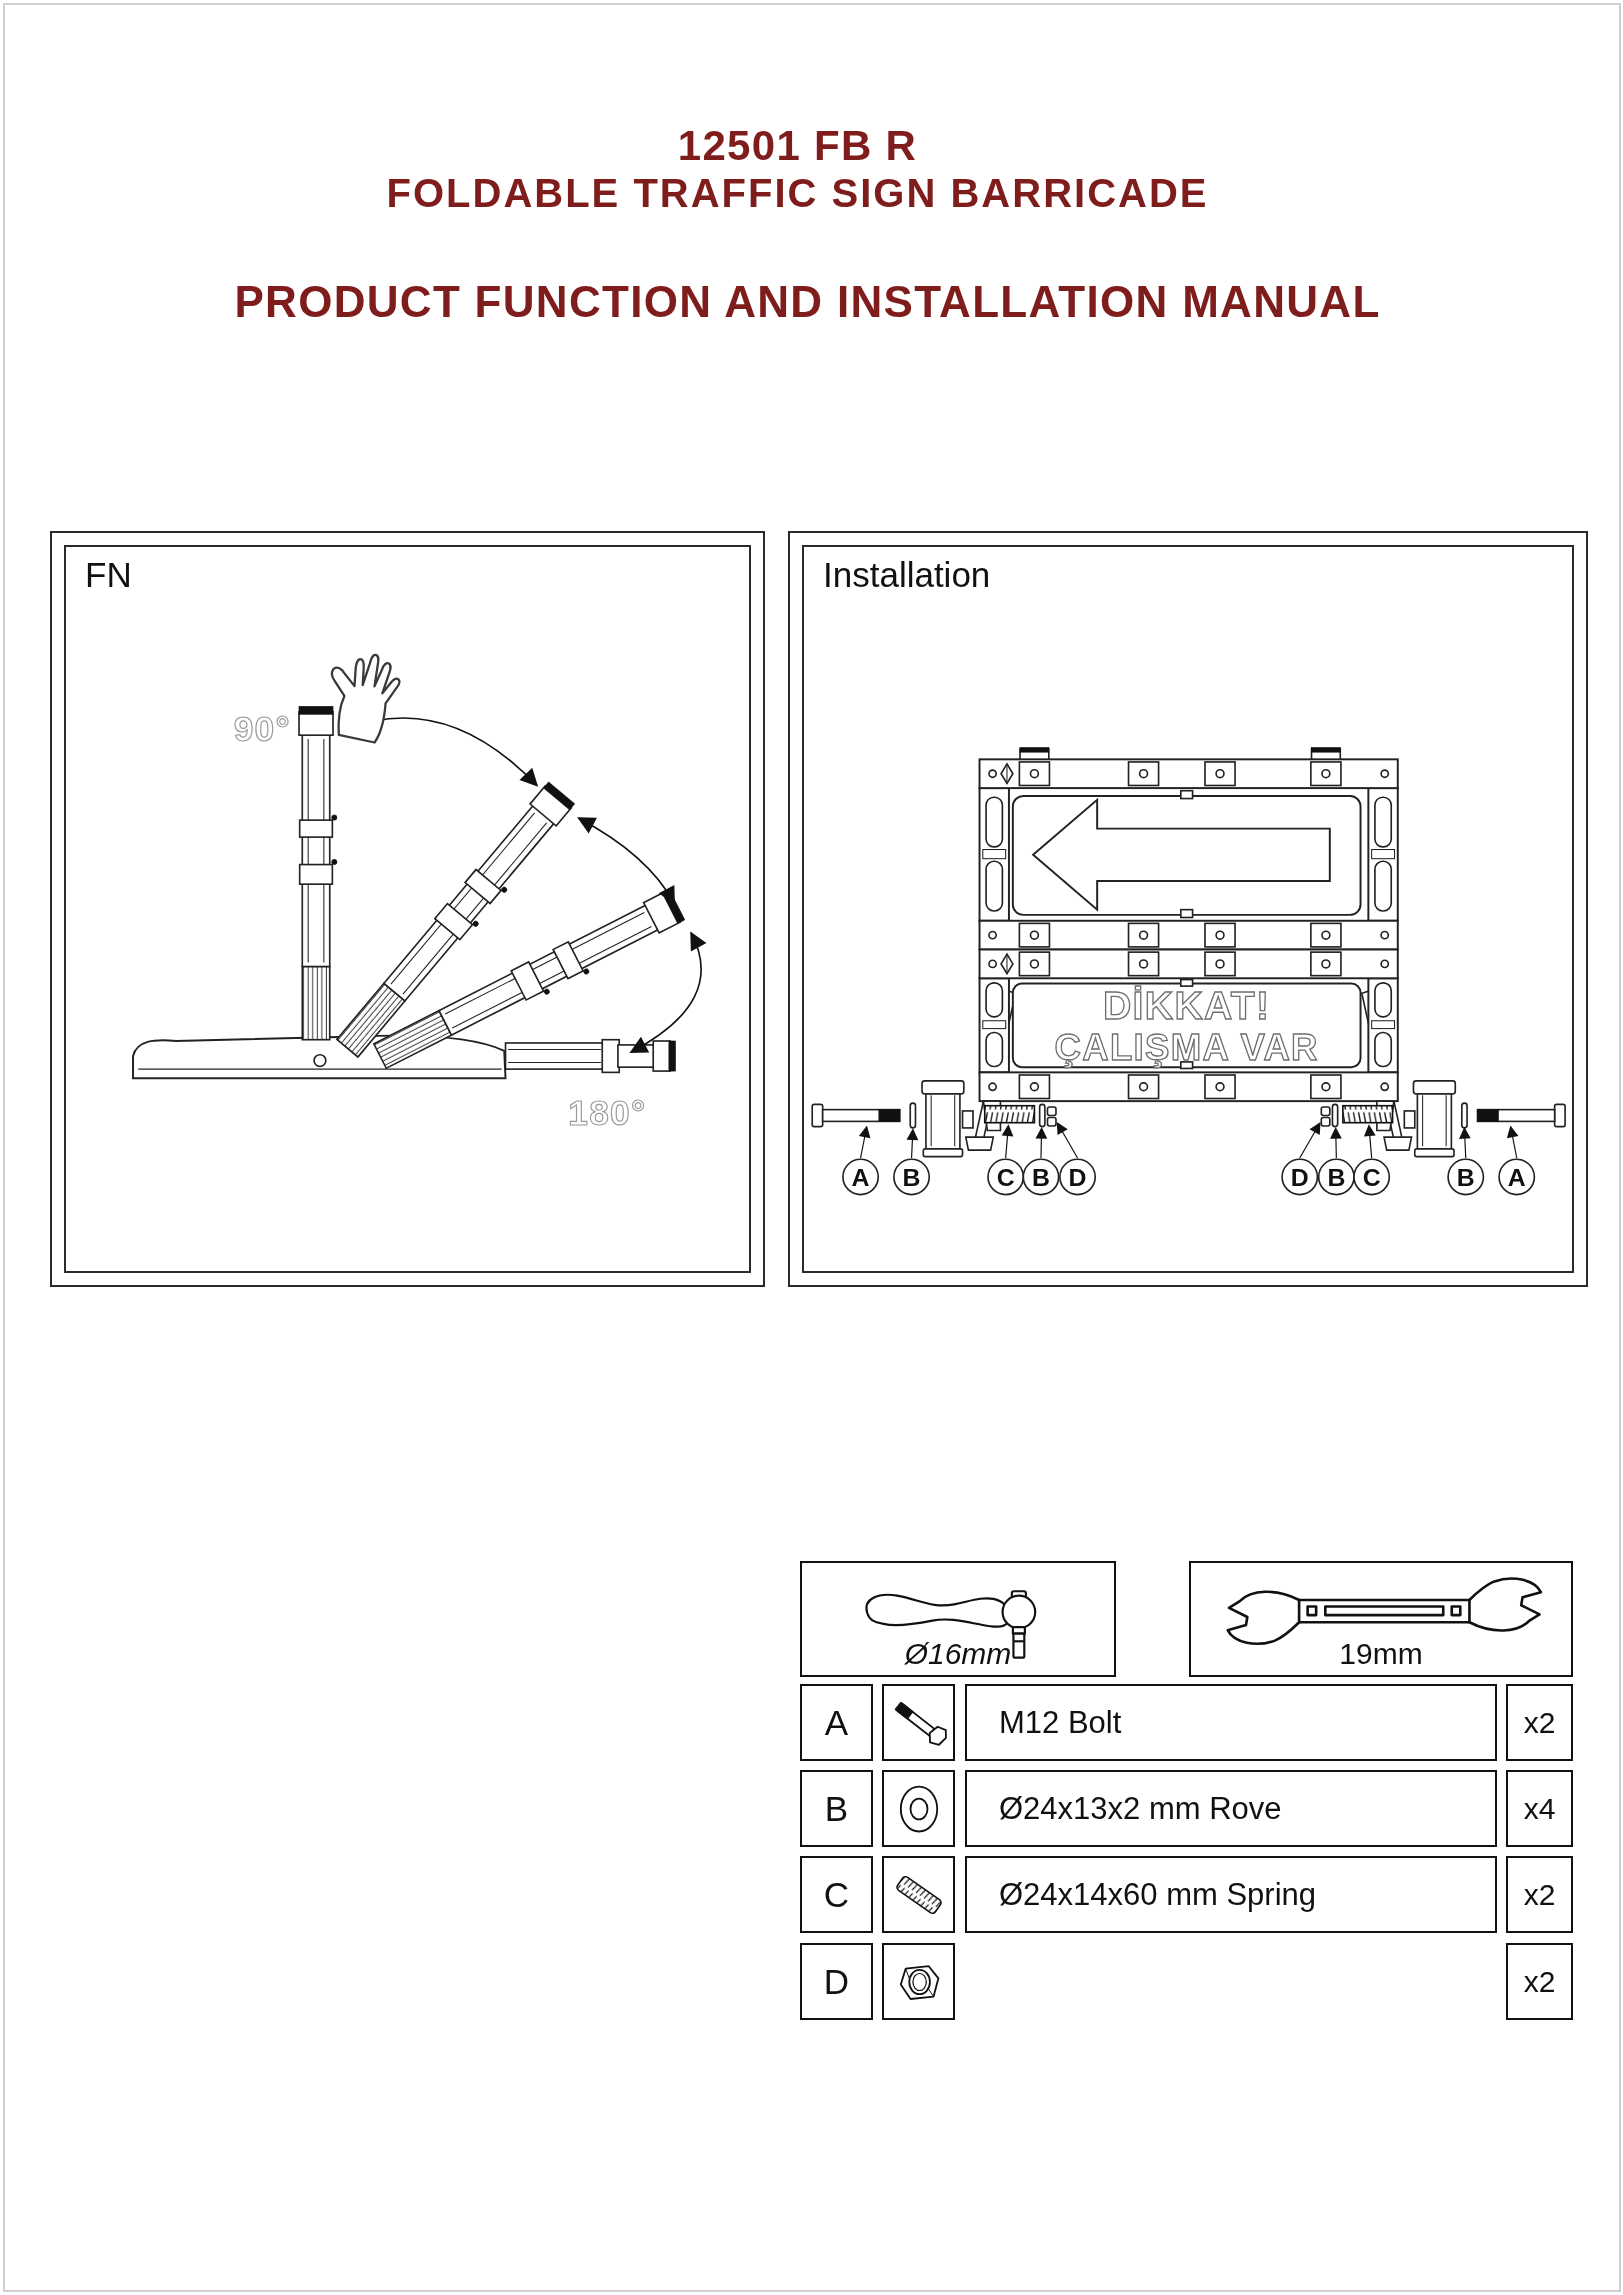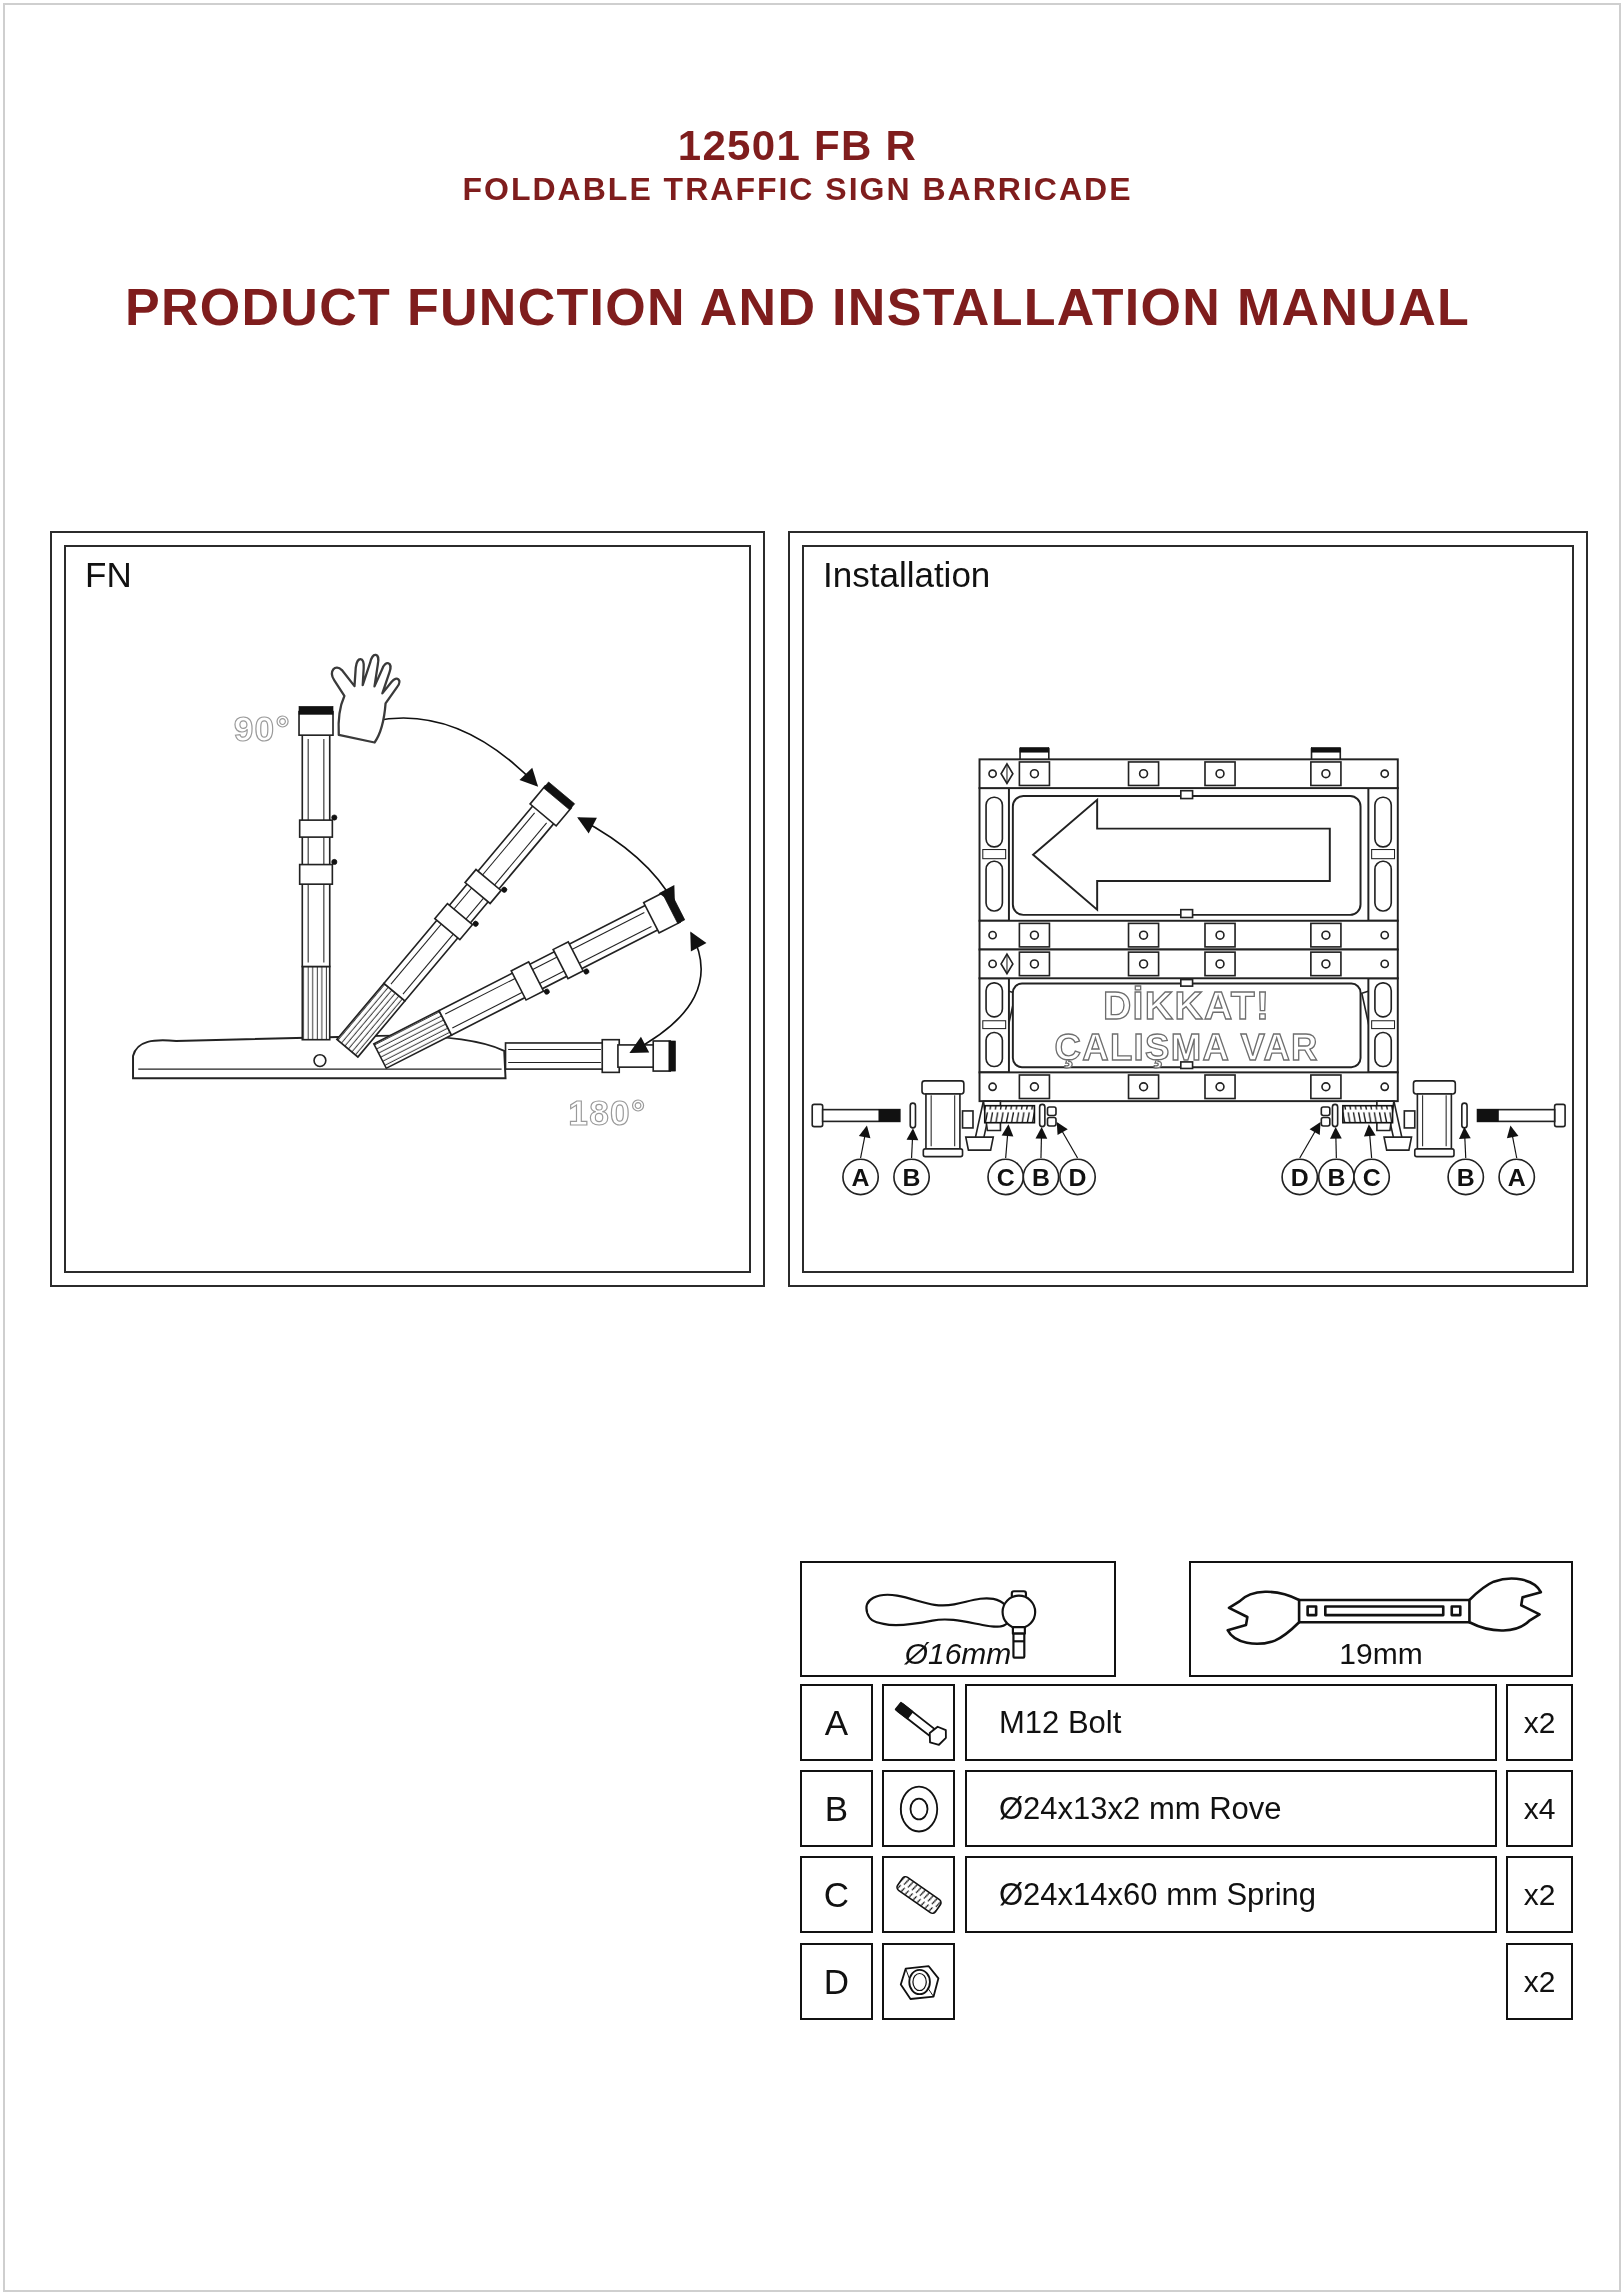--- a/index.html
+++ b/index.html
@@ -1,22 +1,22 @@
 <!DOCTYPE html>
 <html style="font-size:10.5px"><head>
 <meta charset="utf-8">
 <style>
   html,body{margin:0;padding:0;background:#ffffff;}
   .page{position:relative;width:1624px;height:2295px;background:#fff;
         font-family:"Liberation Sans",sans-serif;color:#111;overflow:hidden;}
   .page-frame{position:absolute;inset:2.6px;border:2px solid #cfcfcf;pointer-events:none;}
   .title{position:absolute;left:0;width:1595px;text-align:center;font-weight:bold;color:#7f1d1d;white-space:nowrap;}
   .t1{top:122px;font-size:42px;letter-spacing:1.3px;}
-  .t2{top:171px;font-size:32px;letter-spacing:2px;}
-  .t3{top:277px;font-size:52px;letter-spacing:1.3px;}
+  .t2{top:171px;font-size:40px;letter-spacing:2px;}
+  .t3{top:277px;font-size:44px;letter-spacing:1.3px;margin-left:10px;}
   .panel{position:absolute;border:2px solid #2b2b2b;background:#fff;text-align:right;}
   .panel-inner{position:absolute;inset:12.4px;border:2px solid #2b2b2b;pointer-events:none;}
   .fn-panel{left:50px;top:531px;width:711px;height:752px;}
   .install-panel{left:788px;top:531px;width:796px;height:752px;}
   .panel-label{position:absolute;top:22px;left:33px;font-size:35px;color:#111;z-index:3;}
   .dia{position:absolute;inset:0;width:100%;height:100%;}
   .toolbox{position:absolute;border:2.6px solid #111;background:#fff;box-sizing:border-box;}
   .tool1{left:800px;top:1561px;width:316px;height:116px;font-style:italic;}
   .tool2{left:1189px;top:1561px;width:384px;height:116px;}
   .tool-label{position:absolute;bottom:3.9px;left:0;width:100%;text-align:center;font-size:30px;color:#111;}

